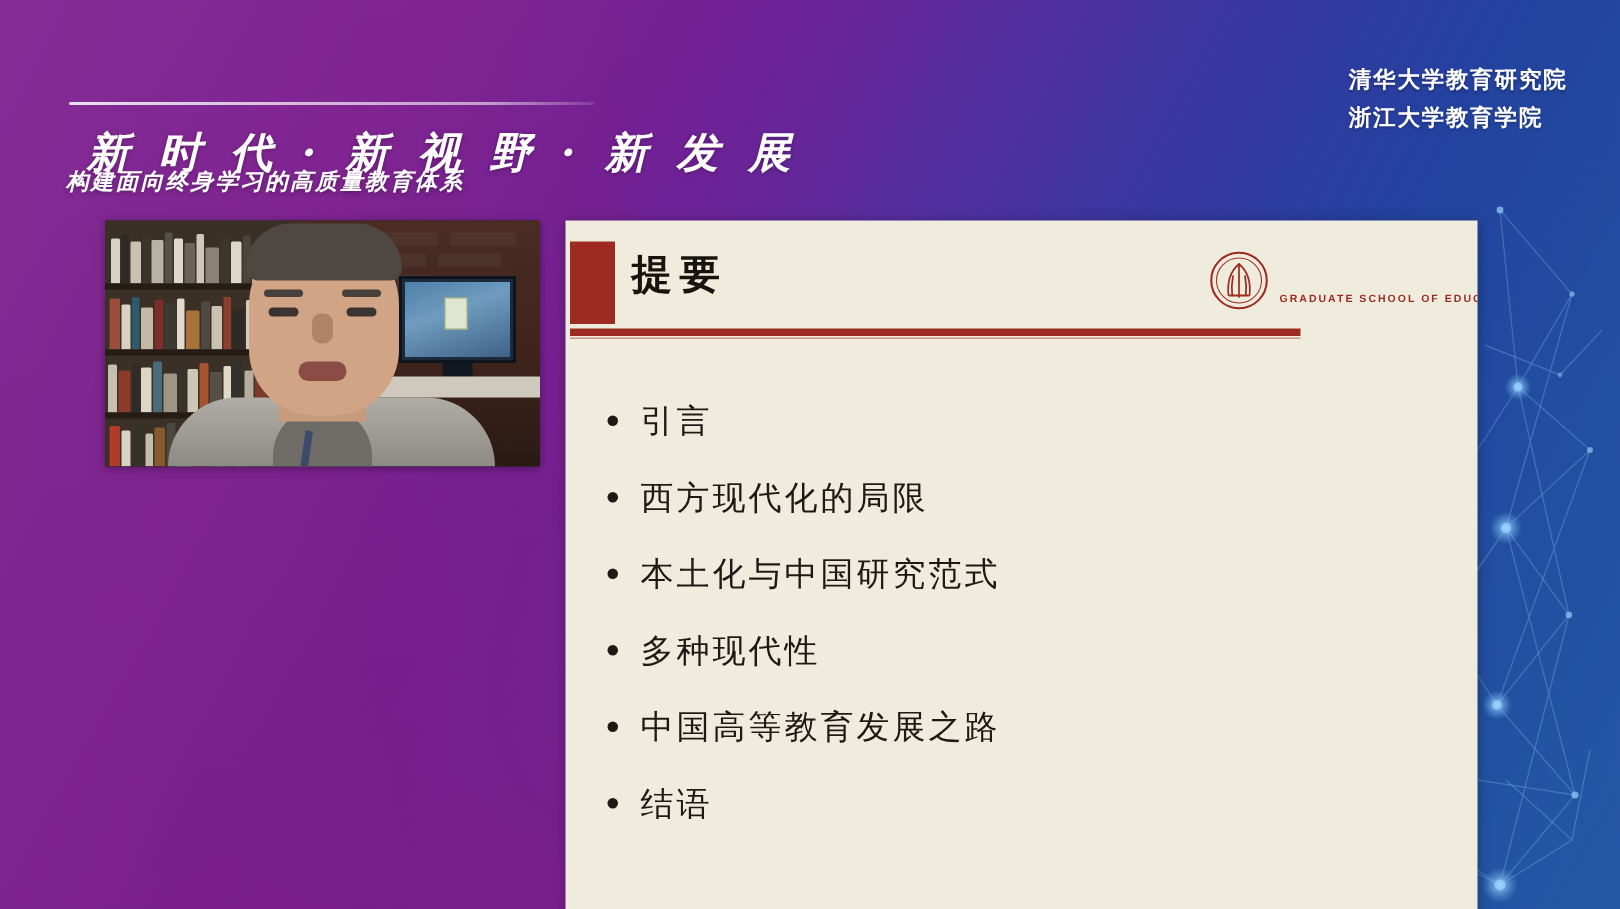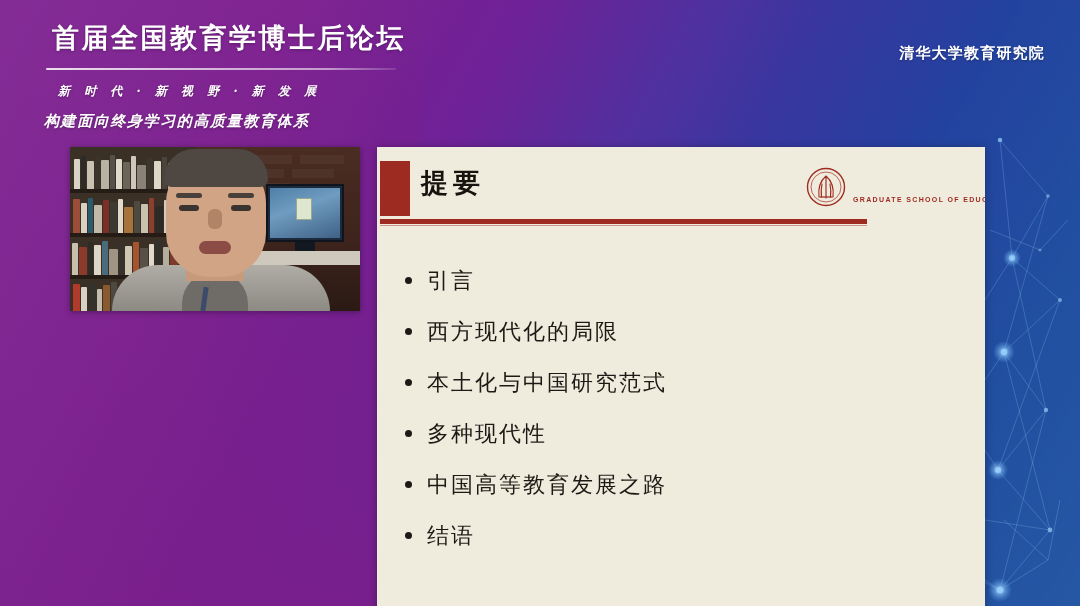--- a/index.html
+++ b/index.html
@@ -53,21 +53,21 @@
     text-shadow:0 1px 3px rgba(0,0,0,0.28);
   }
   #title-rule {
     position:absolute; left:46px; top:68px; width:350px; height:2px;
     background:linear-gradient(90deg,rgba(255,255,255,0.85),rgba(255,255,255,0.55) 80%,rgba(255,255,255,0.12));
     border-radius:1px;
   }
   #slogan {
     position:absolute; left:58px; top:83px;
     font-family:"DejaVu Serif","Liberation Serif",serif;
-    font-size:12px; font-weight:bold; font-style:italic; color:#ffffff;
+    font-size:28px; font-weight:bold; font-style:italic; color:#ffffff;
     letter-spacing:5px; white-space:nowrap;
     text-shadow:0 1px 3px rgba(0,0,0,0.3);
   }
   #subslogan {
     position:absolute; left:44px; top:112px;
     font-family:"DejaVu Serif","Liberation Serif",serif;
     font-size:15px; font-weight:bold; font-style:italic; color:#ffffff;
     letter-spacing:1.6px; white-space:nowrap;
     text-shadow:0 1px 3px rgba(0,0,0,0.3);
   }
@@ -230,28 +230,28 @@
       <circle cx="1000" cy="590" r="12"></circle>
       <circle cx="820" cy="566" r="10"></circle>
       <circle cx="1012" cy="258" r="9"></circle>
     </g>
   </svg>
 
   <div id="purplewash"></div>
   <div id="sheen"></div>
 
   <div id="header">
-    <div id="event-title">首届全国教育学博士后论坛</div>
     <div id="title-rule"></div>
     <div id="slogan">新 时 代 · 新 视 野 · 新 发 展</div>
     <div id="subslogan">构建面向终身学习的高质量教育体系</div>
   </div>
 
   <div id="organizers">
     <div>清华大学教育研究院</div>
+    <div>浙江大学教育学院</div>
   </div>
 
   <div id="video-tile">
     <div class="vid-layer" id="wall">
       <div class="brick" style="left:4px;  top:8px;  width:44px; height:9px;"></div>
       <div class="brick" style="left:56px; top:8px;  width:40px; height:9px;"></div>
       <div class="brick" style="left:104px;top:8px;  width:44px; height:9px;"></div>
       <div class="brick" style="left:0px;  top:22px; width:34px; height:9px;"></div>
       <div class="brick" style="left:42px; top:22px; width:46px; height:9px;"></div>
       <div class="brick" style="left:96px; top:22px; width:42px; height:9px;"></div>

